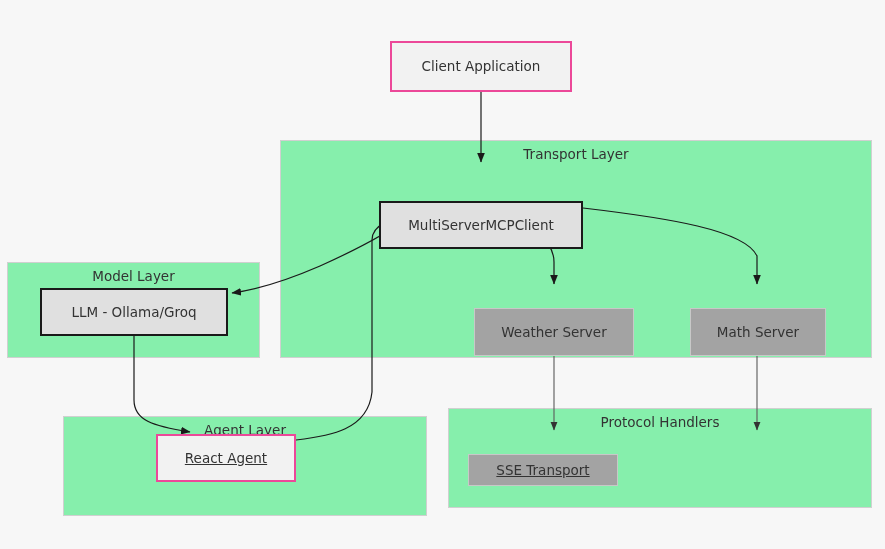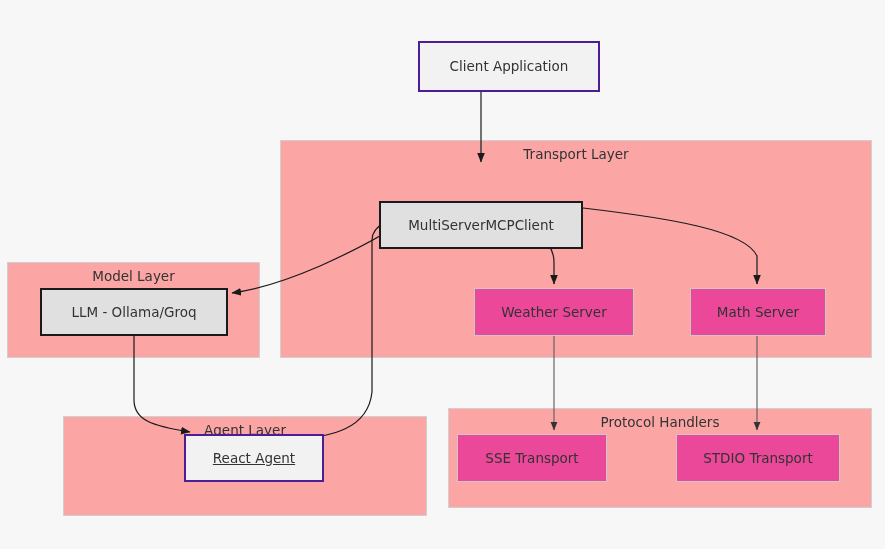--- a/index.html
+++ b/index.html
@@ -12,21 +12,21 @@
     position: relative;
     width: 885px;
     height: 549px;
     background: #f7f7f7;
     overflow: hidden;
     font-family: "DejaVu Sans", "Liberation Sans", sans-serif;
   }
   
   .group {
     position: absolute;
-    background: #fca5a5;
+    background: #86efac;
     border: 1px solid #d0d0d0;
     box-sizing: border-box;
   }
   .group-title {
     position: absolute;
     top: 5px;
     left: 0;
     width: 100%;
     text-align: center;
     font-size: 13.5px;
@@ -44,27 +44,27 @@
     text-align: center;
     font-size: 13.5px;
     color: #333333;
     line-height: 1.2;
   }
   .node-strong {
     background: #e0e0e0;
     border: 2px solid #1a1a1a;
   }
   .node-plain {
-    background: #ec4899;
+    background: #a3a3a3;
     border: 1px solid #c8c8c8;
+    margin-top: 20px;
   }
   .node-bold-light {
     background: #f2f2f2;
-    border: 2px solid #4c1d95;
-    margin-left: 28px;
+    border: 2px solid #ec4899;
   }
   
   #edges {
     position: absolute;
     left: 0;
     top: 0;
     width: 885px;
     height: 549px;
     pointer-events: none;
   }
@@ -144,21 +144,18 @@
   </div>
 
   <div class="node node-plain" id="node-math-server" style="left: 690px; top: 288px; width: 136px; height: 48px; align-items: center;">
     <span>Math Server</span>
   </div>
 
   <div class="node node-bold-light" id="node-react-agent" style="left: 156px; top: 434px; width: 140px; height: 48px; text-decoration: underline;">
     <span>React Agent</span>
   </div>
 
-  <div class="node node-plain" id="node-sse-transport" style="left: 457px; top: 434px; width: 150px; height: 48px;">
+  <div class="node node-plain" id="node-sse-transport" style="left: 468px; top: 434px; width: 150px; height: 32px; text-decoration: underline;">
     <span>SSE Transport</span>
   </div>
 
-  <div class="node node-plain" id="node-stdio-transport" style="left: 676px; top: 434px; width: 164px; height: 48px;">
-    <span>STDIO Transport</span>
-  </div>
 
 </div>
 
 </body></html>

